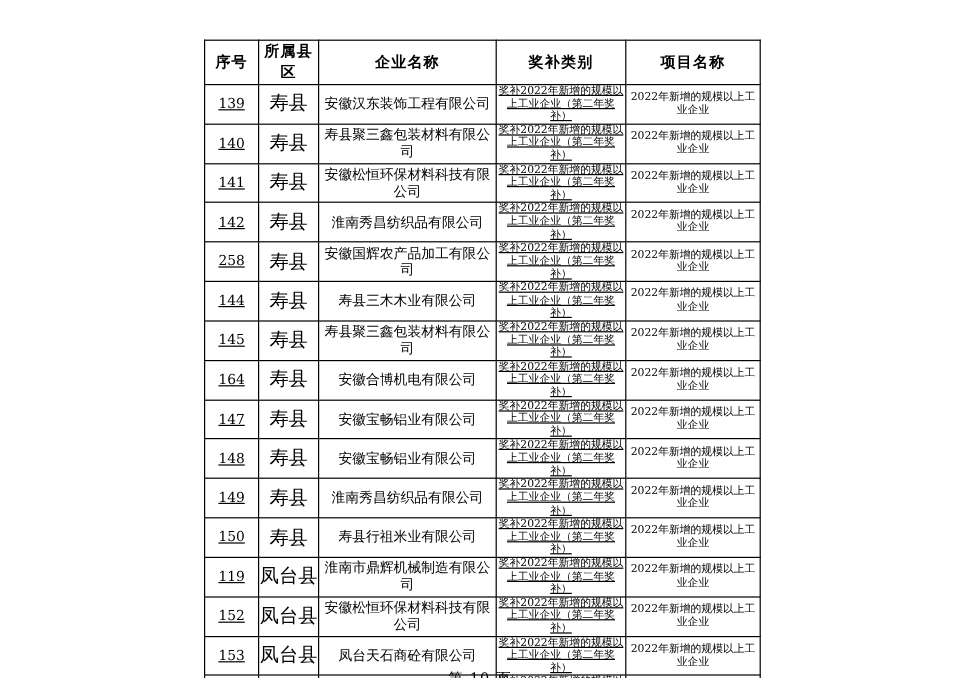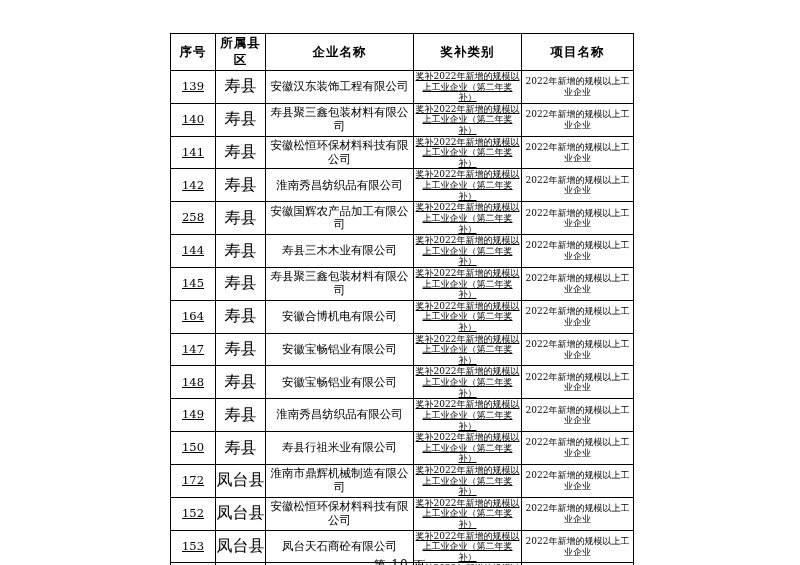--- a/index.html
+++ b/index.html
@@ -190,21 +190,21 @@
           <td class="proj">2022年新增的规模以上工业企业</td>
         </tr>
         <tr>
           <td class="seq">150</td>
           <td class="area">寿县</td>
           <td class="name">寿县行祖米业有限公司</td>
           <td class="type">奖补2022年新增的规模以上工业企业（第二年奖补）</td>
           <td class="proj">2022年新增的规模以上工业企业</td>
         </tr>
         <tr>
-          <td class="seq">172</td>
+          <td class="seq">119</td>
           <td class="area">凤台县</td>
           <td class="name">淮南市鼎辉机械制造有限公司</td>
           <td class="type">奖补2022年新增的规模以上工业企业（第二年奖补）</td>
           <td class="proj">2022年新增的规模以上工业企业</td>
         </tr>
         <tr>
           <td class="seq">152</td>
           <td class="area">凤台县</td>
           <td class="name">安徽松恒环保材料科技有限公司</td>
           <td class="type">奖补2022年新增的规模以上工业企业（第二年奖补）</td>

